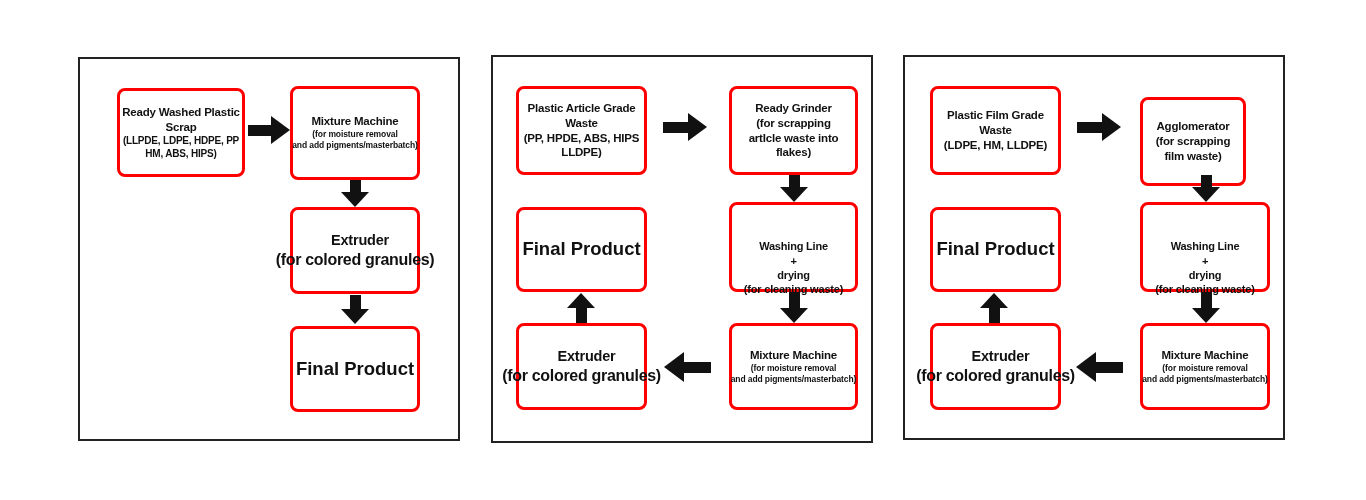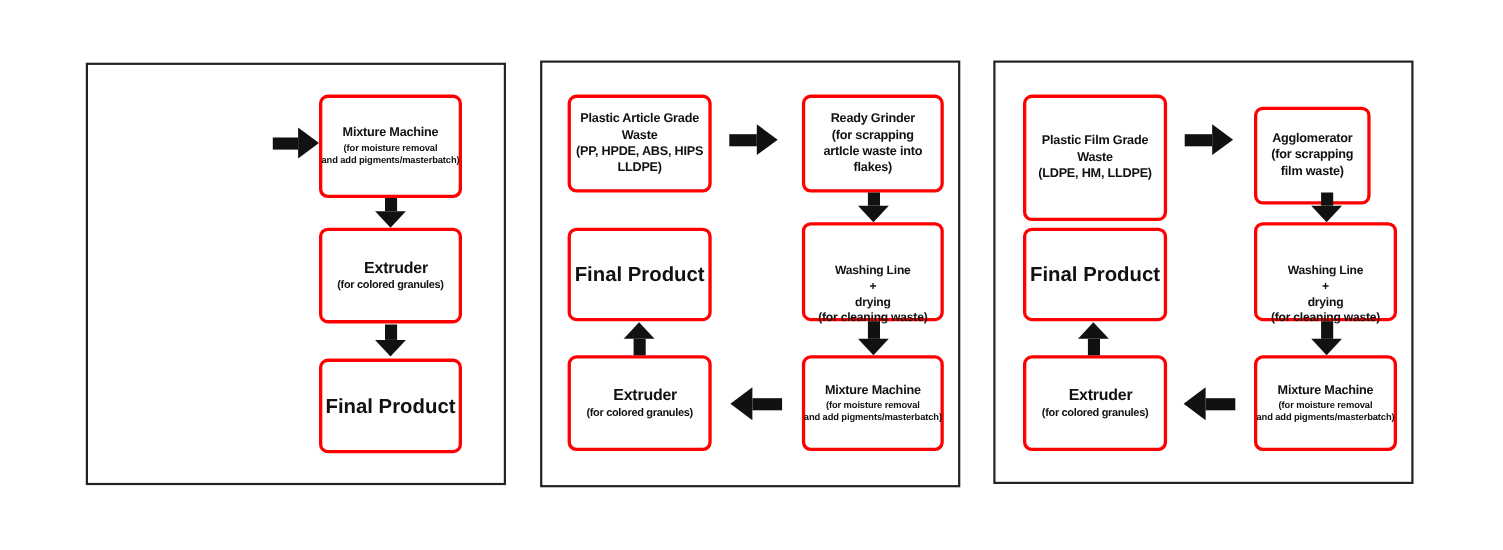--- a/index.html
+++ b/index.html
@@ -35,21 +35,21 @@
     white-space: pre;
     line-height: 1.3;
     letter-spacing: -0.2px;
   }
   .t-md  { font-size: 11.5px; }
   .t-wash{ font-size: 11px; margin-top: 42px; }
   .t-lg  { font-size: 14.5px; margin-left: 10px; }
   .t-xl  { font-size: 18.5px; letter-spacing: 0; }
   .s-xs  { font-size: 8.5px;  letter-spacing: -0.1px; }
   .s-sm  { font-size: 10px; }
-  .s-md  { font-size: 10px;   letter-spacing: -0.3px; }
+  .s-md  { font-size: 16px;   letter-spacing: -0.3px; }
 
   .arrow { position: absolute; display: flex; }
   .arrow .stem { background: var(--arrow); }
   .arrow .head { width: 0; height: 0; display: block; }
   .arrow-right { flex-direction: row; align-items: center; }
   .arrow-right .stem { flex: 1; height: 11px; }
   .arrow-right .head {
     border-top: 14px solid transparent;
     border-bottom: 14px solid transparent;
     border-left: 19px solid var(--arrow);
@@ -74,20 +74,26 @@
     border-right: 14px solid transparent;
     border-bottom: 15px solid var(--arrow);
   }
   .arrow-up .stem { flex: 1; width: 11px; }
 </style>
 </head>
 <body>
 
 <section class="panel" style="left:78px;top:57px;width:382px;height:384px">
 
+  <div class="box" style="left:37px;top:29px;width:128px;height:89px">
+    <div class="t-md">Ready Washed Plastic
+Scrap</div>
+    <div class="s-sm">(LLPDE, LDPE, HDPE, PP
+HM, ABS, HIPS)</div>
+  </div>
 
   <div class="arrow arrow-right" style="left:168px;top:57px;width:42px;height:28px">
       <i class="stem"></i>
       <i class="head"></i>
     </div>
 
   <div class="box" style="left:210px;top:27px;width:130px;height:94px">
     <div class="t-md">Mixture Machine</div>
     <div class="s-xs">(for moisture removal
 and add pigments/masterbatch)</div>
@@ -172,21 +178,21 @@
       <i class="stem"></i>
     </div>
 
   <div class="box" style="left:23px;top:150px;width:131px;height:85px">
     <div class="t-xl">Final Product</div>
   </div>
 </section>
 
 <section class="panel" style="left:903px;top:55px;width:382px;height:385px">
 
-  <div class="box" style="left:25px;top:29px;width:131px;height:115px">
+  <div class="box" style="left:25px;top:29px;width:131px;height:89px">
     <div class="t-md">Plastic Film Grade
 Waste
 (LDPE, HM, LLDPE)</div>
   </div>
 
   <div class="arrow arrow-right" style="left:172px;top:56px;width:44px;height:28px">
       <i class="stem"></i>
       <i class="head"></i>
     </div>
 

